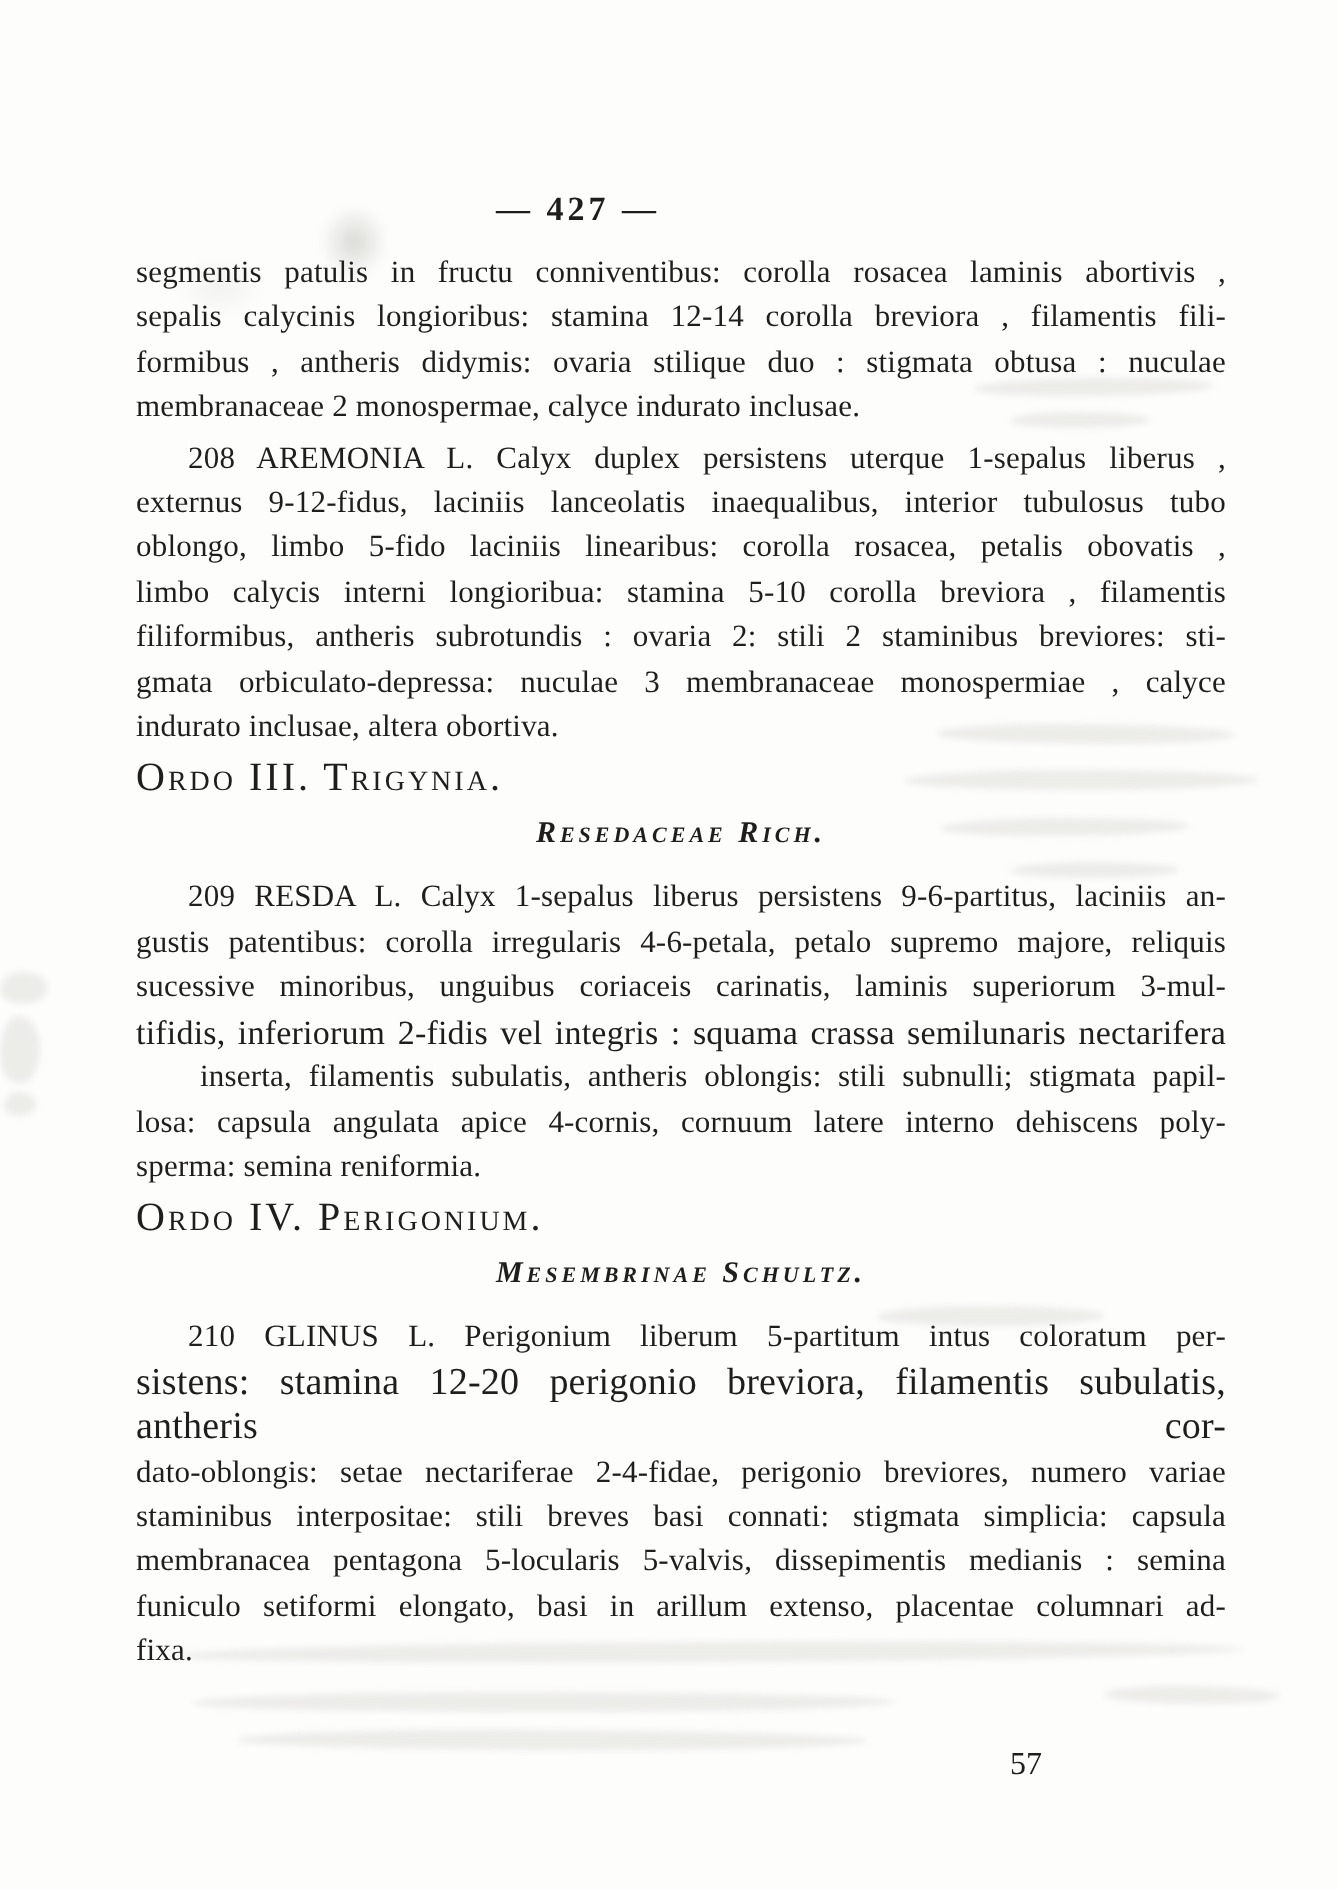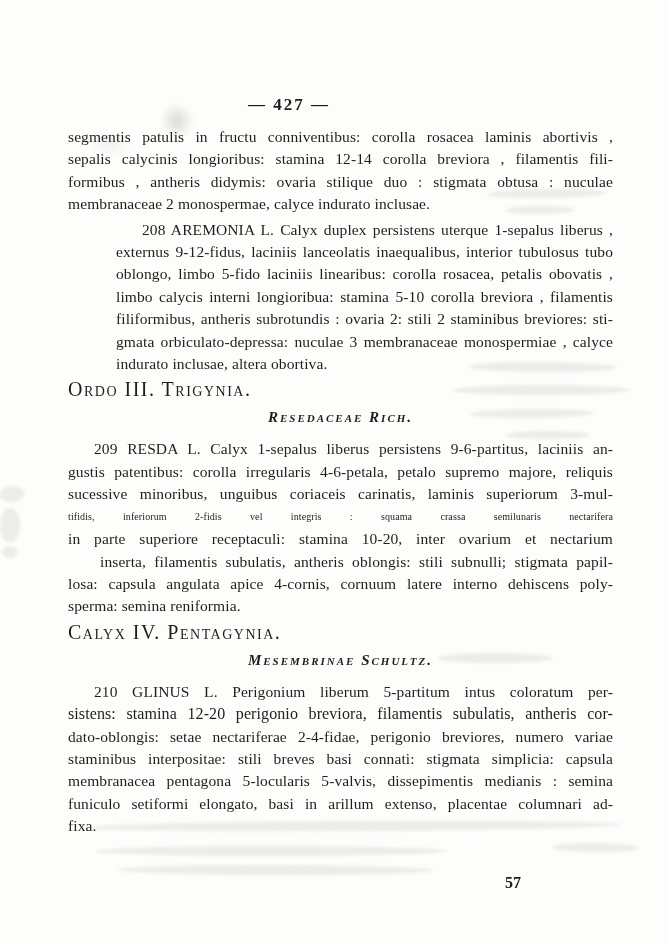--- a/index.html
+++ b/index.html
@@ -40,21 +40,21 @@
     text-align: justify;
     text-align-last: justify;
     letter-spacing: 0.1px;
   }
   .para .line.last {
     text-align-last: left;
   }
   .para.indented .line:first-child {
     text-indent: 26px;
   }
-  .entry-208 { margin-top: 3px; margin-left: 48px; }
+  .entry-208 { margin-top: 3px; }
   .ordo-heading {
     margin: 3px 0 0 0;
     text-align: left;
     font-size: 20px;
     line-height: 22px;
     font-weight: normal;
     font-variant: small-caps;
     letter-spacing: 1.5px;
   }
   .family-heading {
@@ -68,21 +68,21 @@
     letter-spacing: 2px;
   }
   .entry-209, .entry-210 { margin-top: 10px; }
   .folio {
     position: absolute;
     top: 874px;
     left: 0;
     width: 521px;
     text-align: right;
     font-size: 16px;
-    font-weight: bold;
+    font-weight: normal;
   }
   
   .artifact {
     position: absolute;
     pointer-events: none;
   }
   .stain {
     background: radial-gradient(closest-side, rgba(128,126,115,0.55), rgba(128,126,115,0.0) 75%);
     filter: blur(2px);
     border-radius: 50%;
@@ -140,34 +140,33 @@
       </div>
 
     <div class="ordo-heading">Ordo III. Trigynia.</div>
 
     <div class="family-heading">Resedaceae Rich.</div>
 
     <div class="para indented entry-209">
         <div class="line" style="white-space: normal; font-size: 15.5px;">209 RESDA L. Calyx 1-sepalus liberus persistens 9-6-partitus, laciniis an-</div>
         <div class="line" style="white-space: normal; font-size: 15.5px;">gustis patentibus: corolla irregularis 4-6-petala, petalo supremo majore, reliquis</div>
         <div class="line" style="white-space: normal; font-size: 15.5px;">sucessive minoribus, unguibus coriaceis carinatis, laminis superiorum 3-mul-</div>
-        <div class="line" style="white-space: normal; font-size: 10px;">tifidis, inferiorum 2-fidis vel integris : squama crassa semilunaris nectarifera</div>
-        <div class="line" style="white-space: normal; font-size: 15.5px;">in parte superiore receptaculi: stamina 10-20, inter ovarium et nectarium</div>
+        <div class="line" style="white-space: normal; font-size: 17px;">tifidis, inferiorum 2-fidis vel integris : squama crassa semilunaris nectarifera</div>
         <div class="line" style="white-space: normal; font-size: 15.5px; margin-left: 32px;">inserta, filamentis subulatis, antheris oblongis: stili subnulli; stigmata papil-</div>
         <div class="line" style="white-space: normal; font-size: 15.5px;">losa: capsula angulata apice 4-cornis, cornuum latere interno dehiscens poly-</div>
         <div class="line last" style="white-space: normal; font-size: 15.5px;">sperma: semina reniformia.</div>
       </div>
 
-    <div class="ordo-heading">Calyx IV. Pentagynia.</div>
+    <div class="ordo-heading">Ordo IV. Perigonium.</div>
 
     <div class="family-heading">Mesembrinae Schultz.</div>
 
     <div class="para indented entry-210">
         <div class="line" style="white-space: normal; font-size: 15.5px;">210 GLINUS L. Perigonium liberum 5-partitum intus coloratum per-</div>
-        <div class="line" style="white-space: normal; font-size: 16px;">sistens: stamina 12-20 perigonio breviora, filamentis subulatis, antheris cor-</div>
+        <div class="line" style="white-space: normal; font-size: 19px;">sistens: stamina 12-20 perigonio breviora, filamentis subulatis, antheris cor-</div>
         <div class="line" style="white-space: normal; font-size: 15.5px;">dato-oblongis: setae nectariferae 2-4-fidae, perigonio breviores, numero variae</div>
         <div class="line" style="white-space: normal; font-size: 15.5px;">staminibus interpositae: stili breves basi connati: stigmata simplicia: capsula</div>
         <div class="line" style="white-space: normal; font-size: 15.5px;">membranacea pentagona 5-locularis 5-valvis, dissepimentis medianis : semina</div>
         <div class="line" style="white-space: normal; font-size: 15.5px;">funiculo setiformi elongato, basi in arillum extenso, placentae columnari ad-</div>
         <div class="line last" style="white-space: normal; font-size: 15.5px;">fixa.</div>
       </div>
 
   </div>
 
   <div class="folio">57</div>

